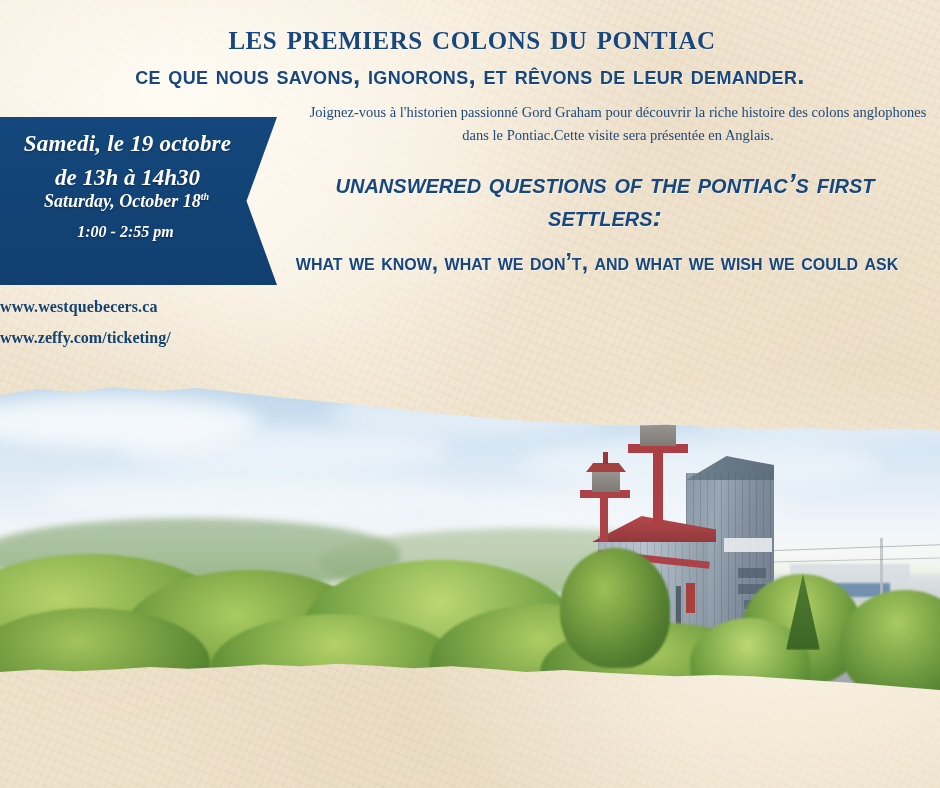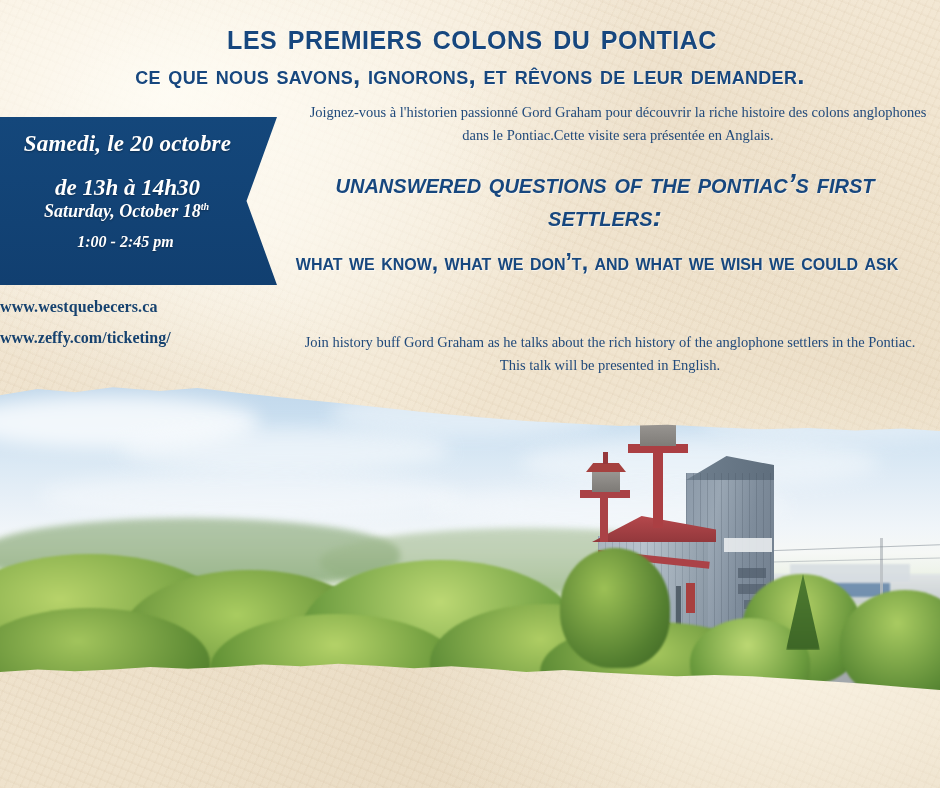--- a/index.html
+++ b/index.html
@@ -32,21 +32,21 @@
       radial-gradient(circle at 12% 62%, rgba(190,165,128,.10), rgba(0,0,0,0) 28%),
       radial-gradient(circle at 72% 14%, rgba(186,160,122,.09), rgba(0,0,0,0) 24%),
       radial-gradient(circle at 44% 90%, rgba(196,172,136,.10), rgba(0,0,0,0) 30%),
       radial-gradient(circle at 92% 46%, rgba(200,178,142,.08), rgba(0,0,0,0) 26%),
       radial-gradient(circle at 28% 30%, rgba(255,253,246,.55), rgba(0,0,0,0) 32%);
   }
 
   #title-fr-main {
     position: absolute; left: 4px; right: 0; top: 16px;
     text-align: center;
-    font-family: Liberation Sans, sans-serif;
+    font-family: Liberation Serif, serif;
     font-weight: 700;
     font-size: 36px;
     letter-spacing: .5px;
     font-variant: small-caps;
     text-transform: lowercase;
     color: #17477e;
     text-shadow: 1px 1px 0 rgba(255,255,255,.55);
   }
   #title-fr-sub {
     position: absolute; left: 0; right: 0; top: 60px;
@@ -111,21 +111,21 @@
     text-align: center;
     padding-top: 14px;
   }
   #date-banner .line {
     font-family: "Liberation Serif", serif;
     font-style: italic;
     font-weight: 700;
     text-shadow: 0 1px 2px rgba(0,0,0,.35);
   }
   #date-fr-1 { font-size: 23px; letter-spacing: .2px; padding-right: 22px; }
-  #date-fr-2 { font-size: 23px; margin-top: 18px; padding-right: 22px; }
+  #date-fr-2 { font-size: 23px; margin-top: 8px; padding-right: 22px; }
   #date-en-1 { font-size: 18px; padding-right: 24px; }
   #date-en-1 sup { font-size: 10px; vertical-align: super; }
   #date-en-2 { font-size: 16px; margin-top: 11px; padding-right: 26px; }
 
   
   #links {
     position: absolute; left: 0; width: 292px; top: 298px;
     font-family: "Liberation Serif", serif;
     font-weight: 700;
     color: #16426f;
@@ -193,27 +193,26 @@
   <div id="title-fr-main">Les premiers colons du Pontiac</div>
 
   <div id="title-fr-sub">Ce que nous savons, ignorons, et rêvons de leur demander.</div>
 
   <div id="desc-fr" class="body-copy">Joignez-vous à l'historien passionné Gord Graham pour découvrir la riche histoire des colons anglophones dans le Pontiac.Cette visite sera présentée en Anglais.</div>
 
   <div id="title-en-1">Unanswered Questions of the Pontiac’s First Settlers:</div>
 
   <div id="title-en-2">What we know, what we don’t, and what we wish we could ask</div>
 
-  <div id="desc-en" class="body-copy">Join history buff Gord Graham as he talks about the rich history of the anglophone settlers in the Pontiac. This talk will be presented in English.</div>
 
   <div id="date-banner">
-    <div class="line" id="date-fr-1">Samedi, le 20 octobre</div>
+    <div class="line" id="date-fr-1">Samedi, le 19 octobre</div>
     <div class="line" id="date-fr-2">de 13h à 14h30</div>
     <div class="line" id="date-en-1"><span>Saturday, October 18</span><sup>th</sup></div>
-    <div class="line" id="date-en-2">1:00 - 2:45 pm</div>
+    <div class="line" id="date-en-2">1:00 - 2:55 pm</div>
   </div>
 
   <div id="links">
     <div id="link-site">www.westquebecers.ca</div>
     <div id="link-ticket">
       <div>www.zeffy.com/ticketing/</div>
     </div>
   </div>
 
   <div id="photo-band">

